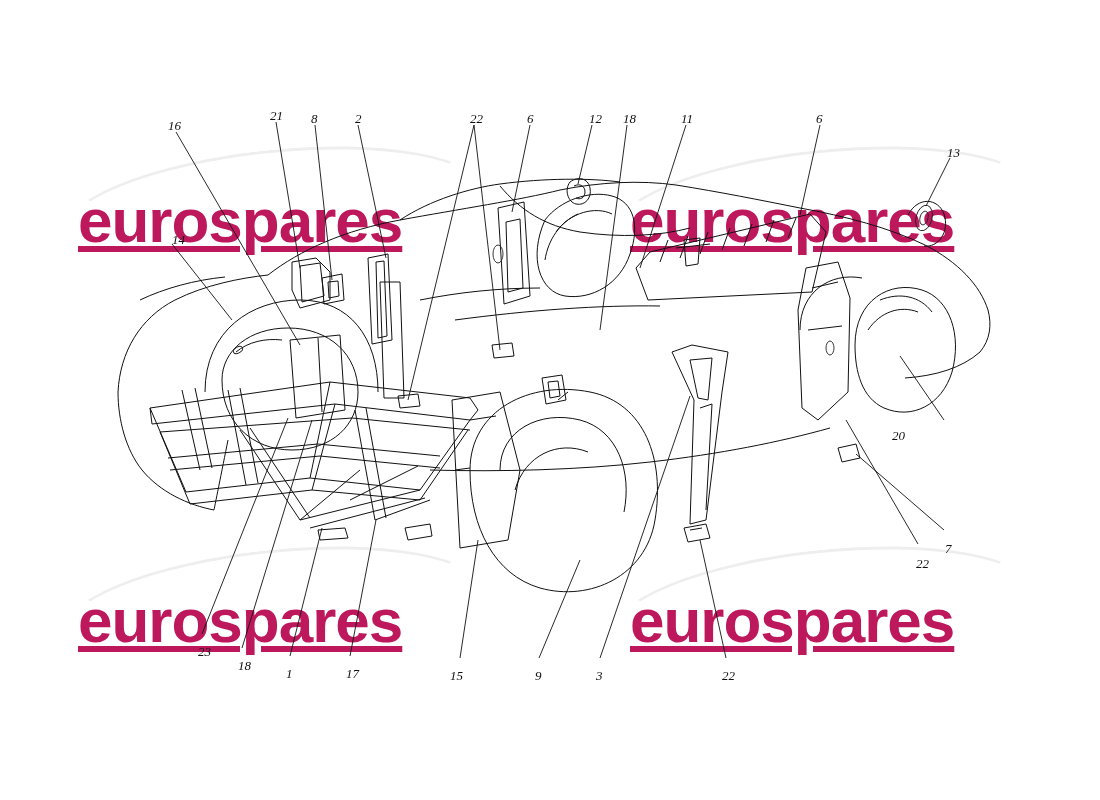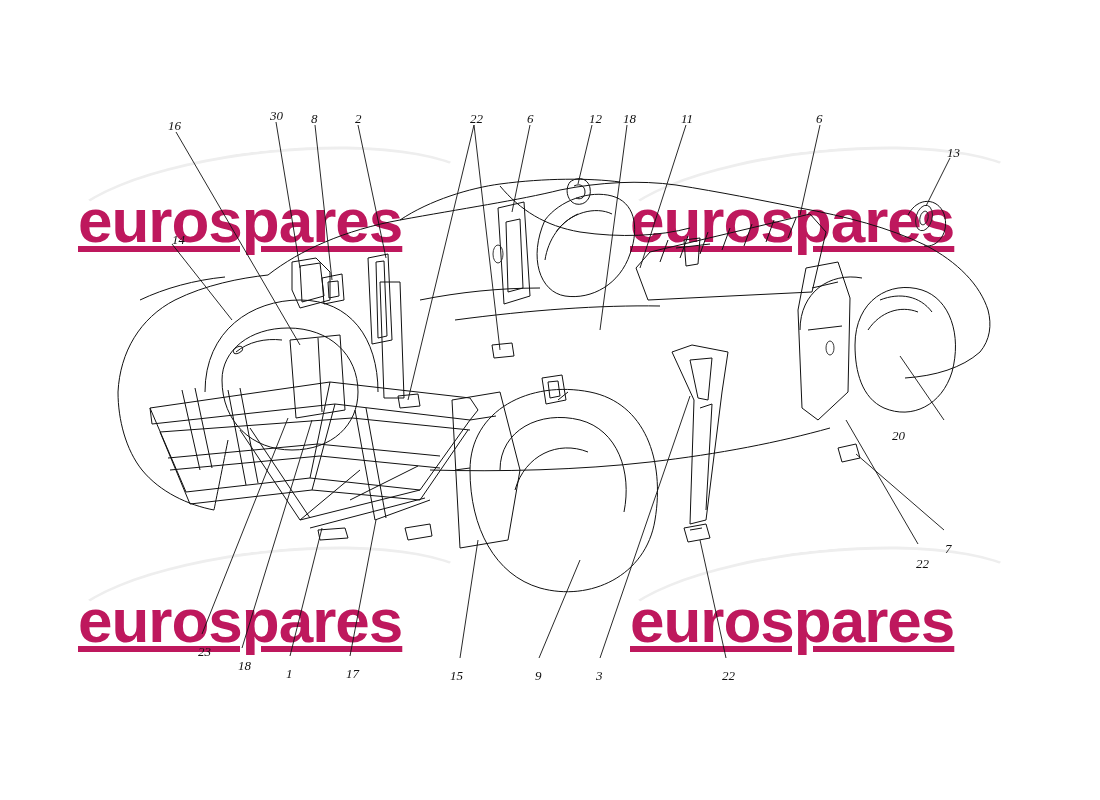--- a/index.html
+++ b/index.html
@@ -247,21 +247,21 @@
       <path class="lead" d="M290 656 L 322 528"></path>
       <path class="lead" d="M350 656 L 376 520"></path>
       <path class="lead" d="M460 658 L 478 540"></path>
       <path class="lead" d="M539 658 L 580 560"></path>
       <path class="lead" d="M600 658 L 690 396"></path>
       <path class="lead" d="M726 658 L 700 540"></path>
     </g>
   </svg>
 
   <div class="callout-label" style="left:168px; top:118px;">16</div>
-  <div class="callout-label" style="left:270px; top:108px;">30</div>
+  <div class="callout-label" style="left:270px; top:108px;">21</div>
   <div class="callout-label" style="left:311px; top:111px;">8</div>
   <div class="callout-label" style="left:355px; top:111px;">2</div>
   <div class="callout-label" style="left:470px; top:111px;">22</div>
   <div class="callout-label" style="left:527px; top:111px;">6</div>
   <div class="callout-label" style="left:589px; top:111px;">12</div>
   <div class="callout-label" style="left:623px; top:111px;">18</div>
   <div class="callout-label" style="left:681px; top:111px;">11</div>
   <div class="callout-label" style="left:816px; top:111px;">6</div>
   <div class="callout-label" style="left:947px; top:145px;text-align:right;">13</div>
   <div class="callout-label" style="left:172px; top:232px;">14</div>

